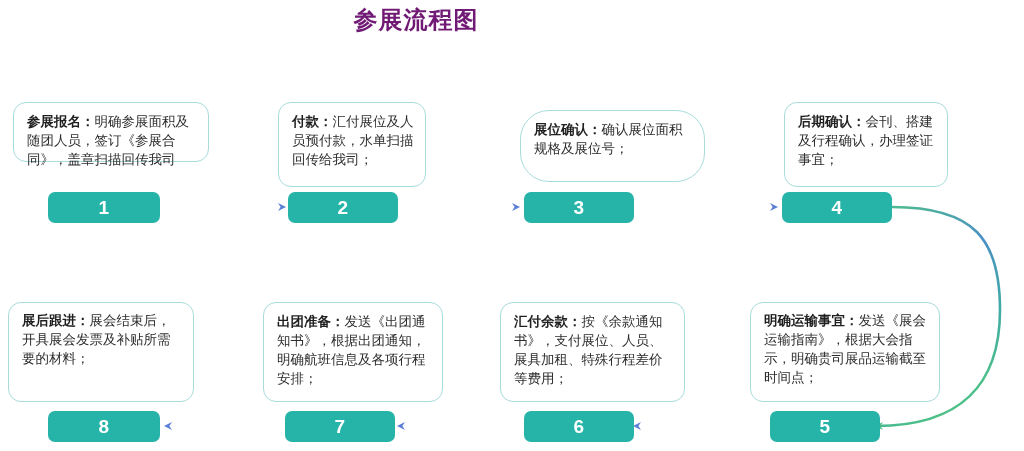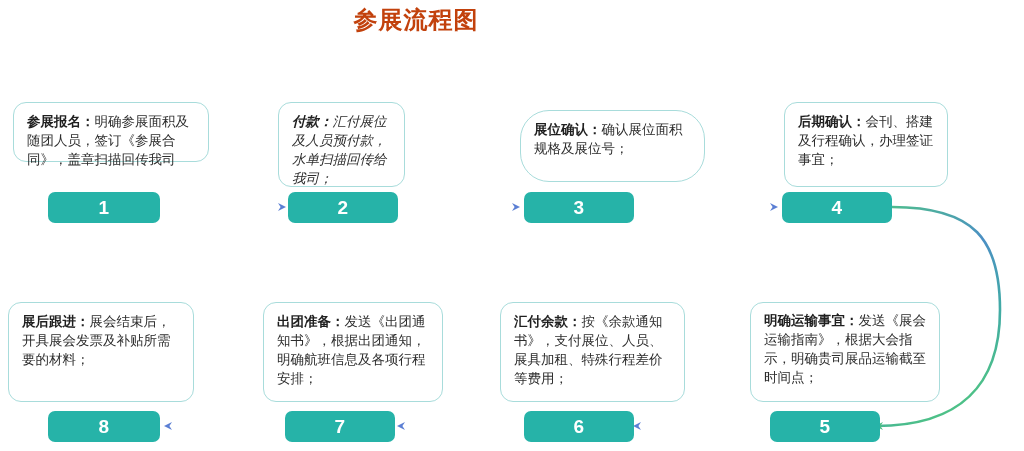--- a/index.html
+++ b/index.html
@@ -2,21 +2,21 @@
 <html><head>
 <meta charset="utf-8">
 <style>
   html,body{margin:0;padding:0;background:#ffffff;}
   body{width:1024px;height:451px;position:relative;overflow:hidden;
        font-family:"Liberation Sans","DejaVu Sans",sans-serif;}
 
   #canvas{position:absolute;left:0;top:0;width:1024px;height:451px;}
 
   .title{position:absolute;left:0;top:4px;width:832px;text-align:center;
-         font-size:24px;font-weight:bold;color:#c2410c;letter-spacing:1px;}
+         font-size:24px;font-weight:bold;color:#701a75;letter-spacing:1px;}
 
   .node{position:absolute;box-sizing:border-box;
         border:1.6px solid #a8dcdb;border-radius:13px;background:#ffffff;
         color:#2d2d2d;font-size:13.5px;line-height:19px;
         padding:9px 11px 8px 13px;}
   .node b{font-weight:bold;color:#1f1f1f;}
 
   .badge{position:absolute;box-sizing:border-box;background:#26b3a8;
          border-radius:7px;color:#ffffff;font-size:19px;font-weight:bold;
          display:flex;align-items:center;justify-content:center;
@@ -69,21 +69,21 @@
 
     <line x1="770" y1="426" x2="634" y2="426" stroke="url(#gradLeft)" stroke-width="2.6" marker-end="url(#arrL)"></line>
     <line x1="519" y1="426" x2="398" y2="426" stroke="url(#gradLeft)" stroke-width="2.6" marker-end="url(#arrL)"></line>
     <line x1="285" y1="426" x2="165" y2="426" stroke="url(#gradLeft)" stroke-width="2.6" marker-end="url(#arrL)"></line>
   </svg>
 
   <div class="node" style="left:13px;top:102px;width:196px;height:60px;">
     <b>参展报名：</b><span>明确参展面积及随团人员，签订《参展合同》，盖章扫描回传我司</span>
   </div>
 
-  <div class="node" style="left:278px;top:102px;width:127px;height:85px;font-style:italic;">
+  <div class="node" style="left:278px;top:102px;width:148px;height:85px;">
     <b>付款：</b><span>汇付展位及人员预付款，水单扫描回传给我司；</span>
   </div>
 
   <div class="node" style="left:520px;top:110px;width:185px;height:72px;border-radius:29px;">
     <b>展位确认：</b><span>确认展位面积规格及展位号；</span>
   </div>
 
   <div class="node" style="left:784px;top:102px;width:164px;height:85px;">
     <b>后期确认：</b><span>会刊、搭建及行程确认，办理签证事宜；</span>
   </div>
@@ -93,21 +93,21 @@
   </div>
 
   <div class="node" style="left:263px;top:302px;width:180px;height:100px;">
     <b>出团准备：</b><span>发送《出团通知书》，根据出团通知，明确航班信息及各项行程安排；</span>
   </div>
 
   <div class="node" style="left:500px;top:302px;width:185px;height:100px;">
     <b>汇付余款：</b><span>按《余款通知书》，支付展位、人员、展具加租、特殊行程差价等费用；</span>
   </div>
 
-  <div class="node" style="left:8px;top:302px;width:186px;height:100px;">
+  <div class="node" style="left:8px;top:302px;width:186px;height:100px;font-family:Liberation Mono, monospace;">
     <b>展后跟进：</b><span>展会结束后，开具展会发票及补贴所需要的材料；</span>
   </div>
 
   <div class="badge" style="left:48px;top:192px;width:112px;height:31px;">1</div>
   <div class="badge" style="left:288px;top:192px;width:110px;height:31px;">2</div>
   <div class="badge" style="left:524px;top:192px;width:110px;height:31px;">3</div>
   <div class="badge" style="left:782px;top:192px;width:110px;height:31px;">4</div>
   <div class="badge" style="left:770px;top:411px;width:110px;height:31px;">5</div>
   <div class="badge" style="left:524px;top:411px;width:110px;height:31px;">6</div>
   <div class="badge" style="left:285px;top:411px;width:110px;height:31px;">7</div>

